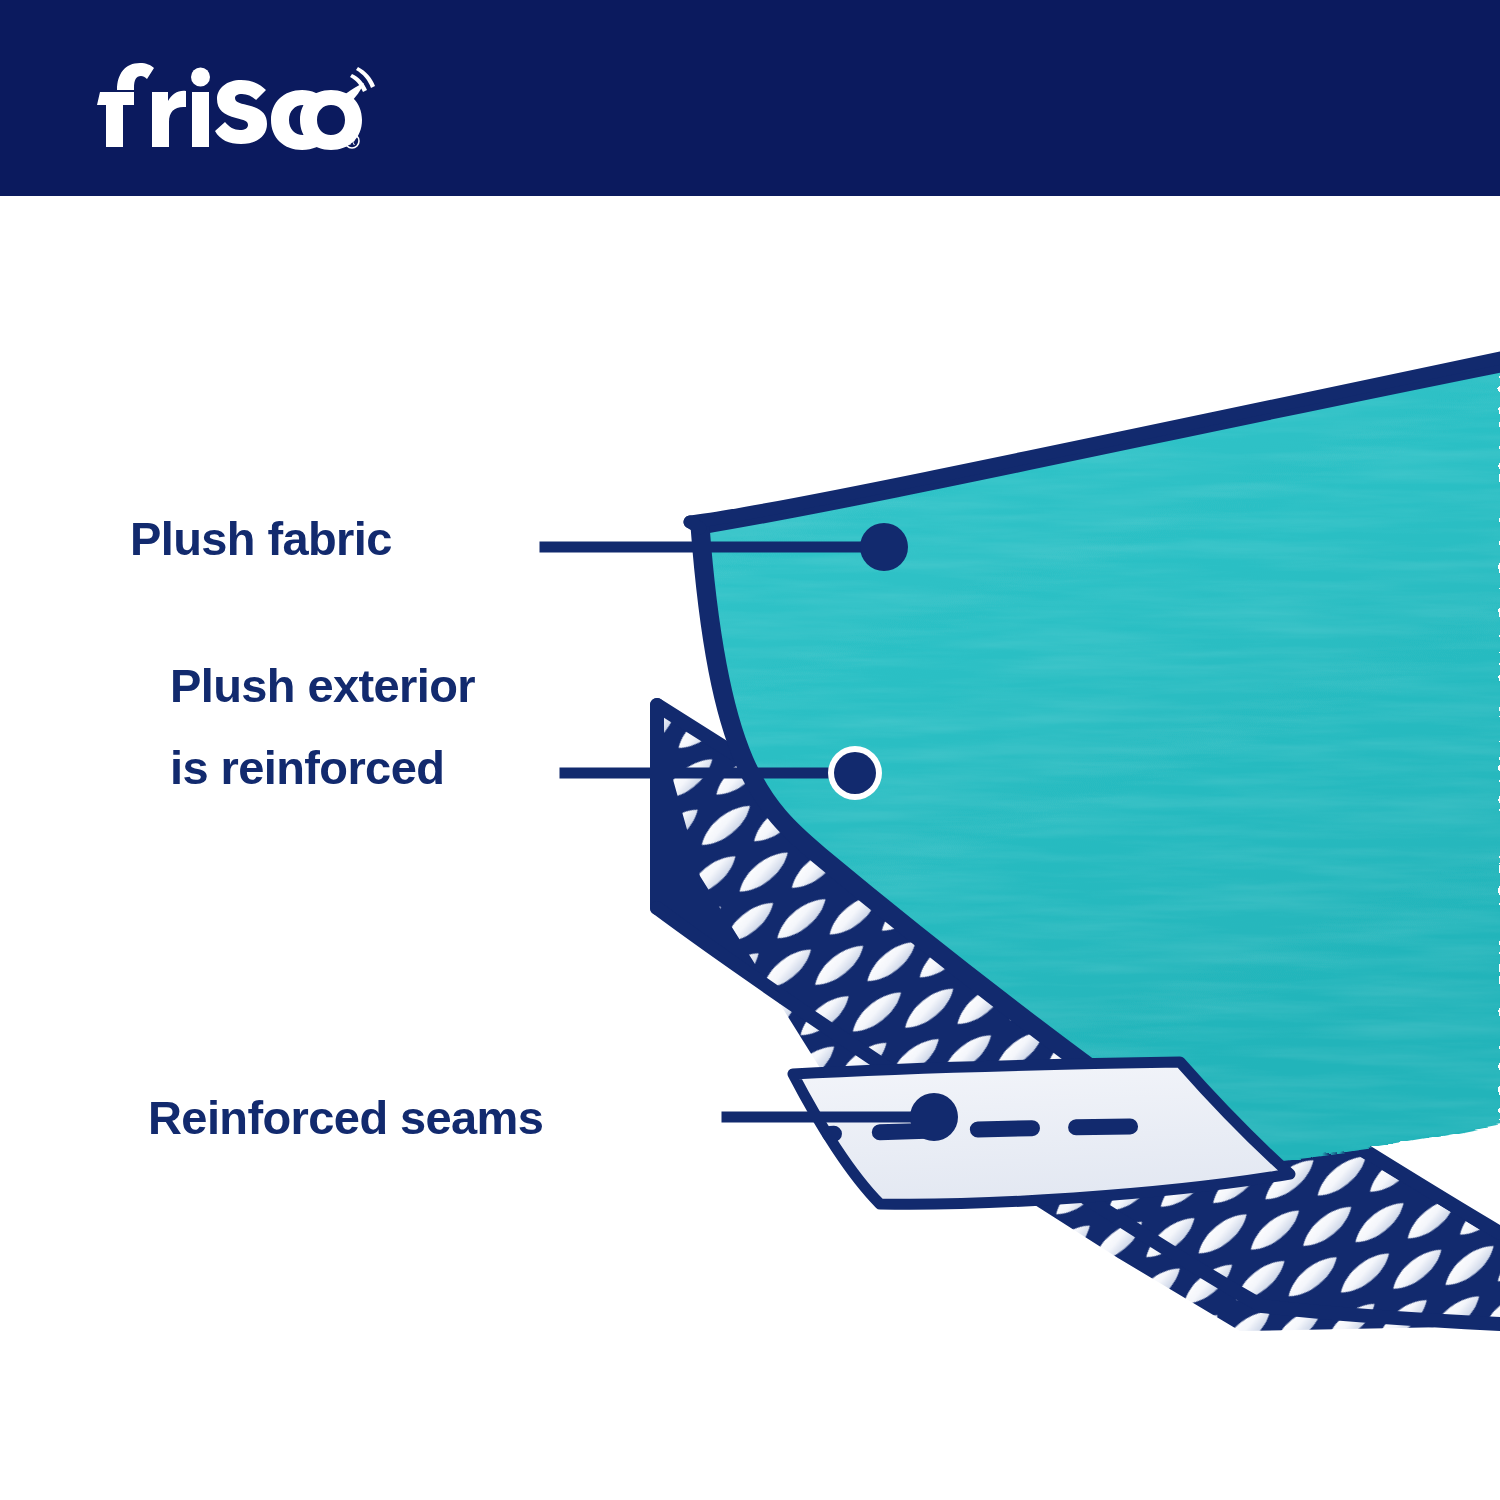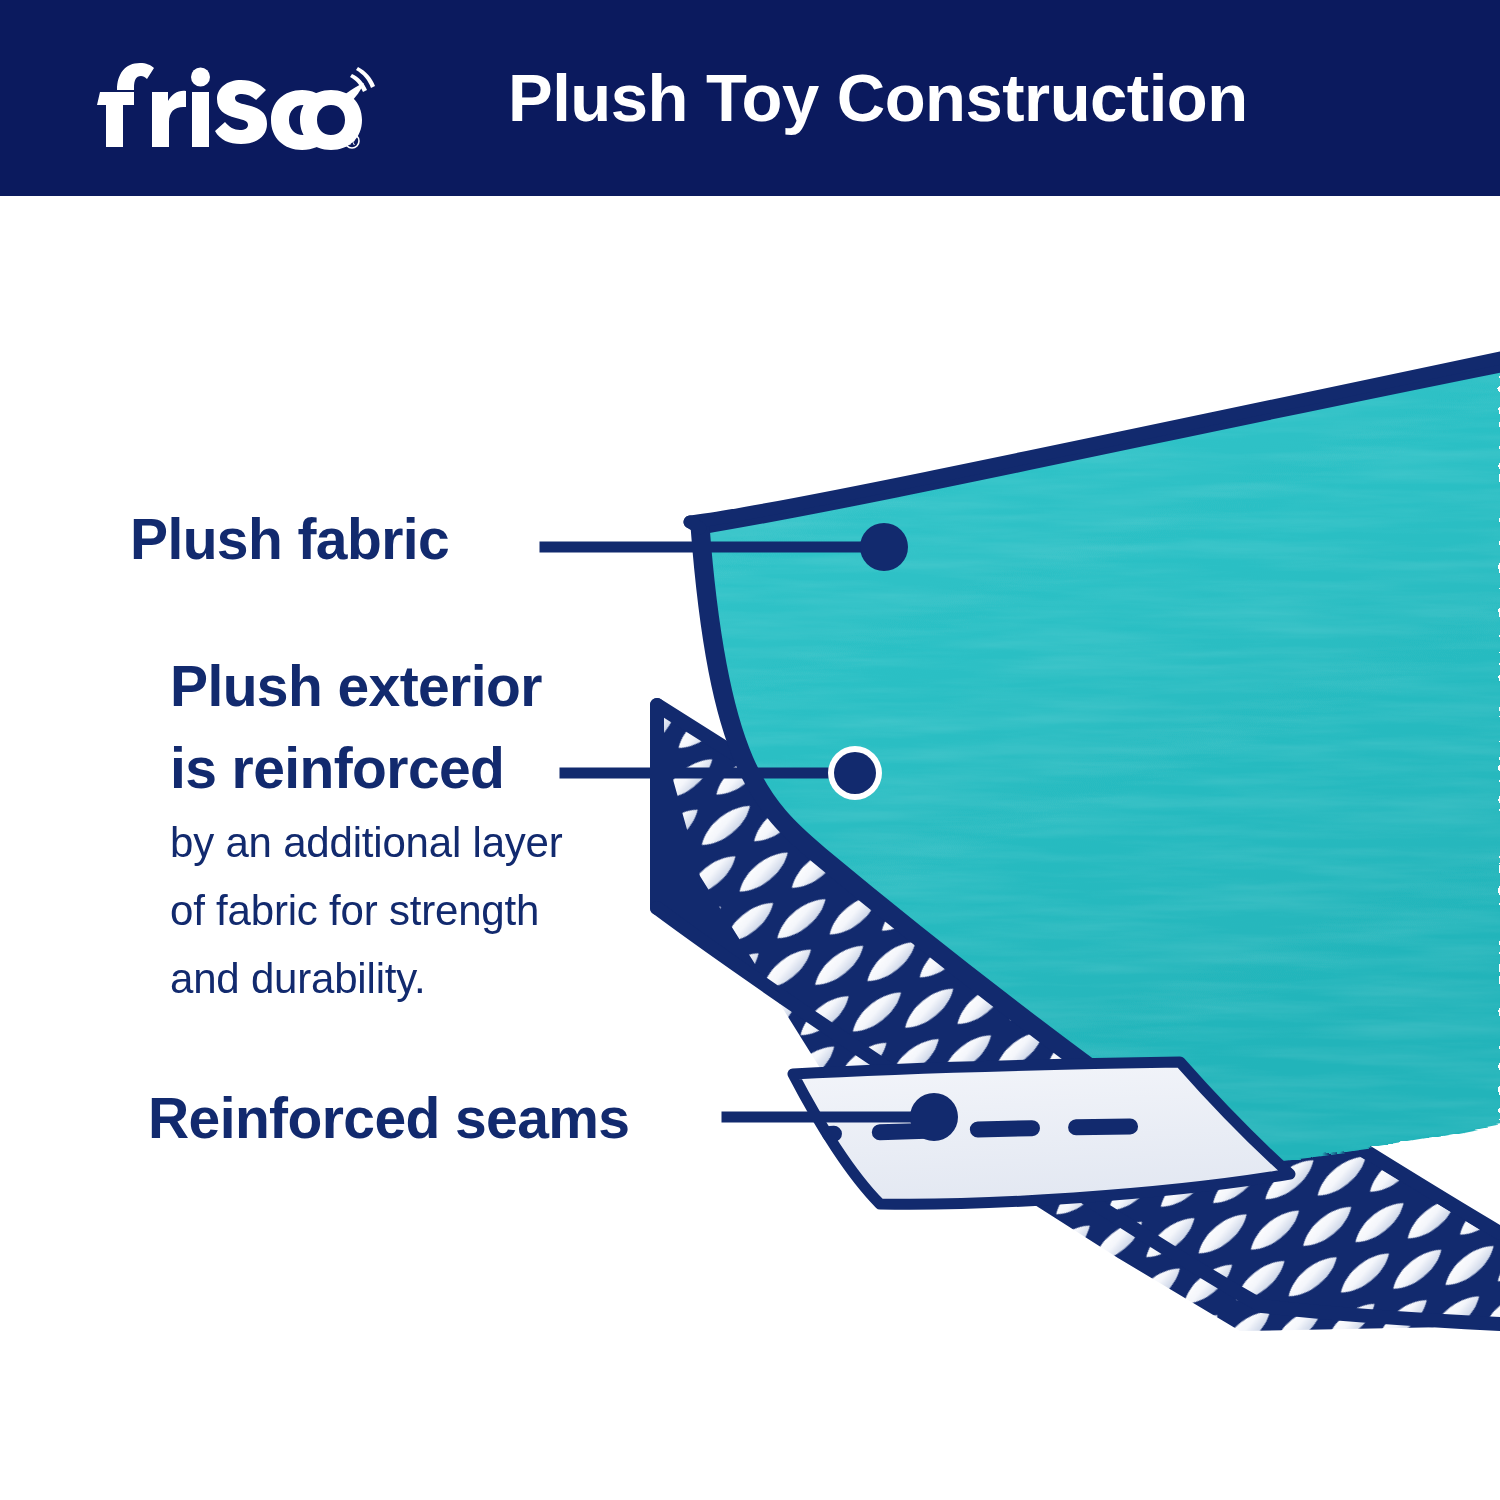--- a/index.html
+++ b/index.html
@@ -53,21 +53,21 @@
     width: 1500px;
     height: 1304px;
   }
 
   
   .callout {
     position: absolute;
     color: #122a6e;
   }
   .callout .headline {
-    font-size: 57px;
+    font-size: 47px;
     font-weight: bold;
     line-height: 82px;
     letter-spacing: -0.6px;
     white-space: pre-line;
   }
   .callout .body {
     font-size: 42px;
     font-weight: normal;
     line-height: 68px;
     letter-spacing: -0.2px;
@@ -124,21 +124,20 @@
           <path d="M272 21 c8 4 14 11 17 19 l-4 2 c-3 -8 -8 -14 -15 -18 z"></path>
         </g>
 
         <g>
           <circle cx="266" cy="95" r="7" fill="none" stroke="#ffffff" stroke-width="1.6"></circle>
           <text x="266" y="99" font-family="'Liberation Sans', sans-serif" font-size="9" fill="#ffffff" text-anchor="middle">R</text>
         </g>
       </svg>
     </div>
 
-    <div id="header-title">Plush Toy Construction</div>
   </div>
 
   <div id="illustration">
     <svg viewBox="0 0 1500 1304" width="1500" height="1304" aria-hidden="true">
       <defs>
 
         <linearGradient id="tealGrad" x1="0" y1="0" x2="0.4" y2="1">
           <stop offset="0%" stop-color="#34c6cb"></stop>
           <stop offset="45%" stop-color="#2bbfc4"></stop>
           <stop offset="100%" stop-color="#23b4ba"></stop>
@@ -268,23 +267,20 @@
     </svg>
   </div>
 
   <div class="callout" id="callout-plush-fabric">
     <div class="headline">Plush fabric</div>
   </div>
 
   <div class="callout" id="callout-plush-exterior">
     <div class="headline">Plush exterior
 is reinforced</div>
-    <div class="body">by an additional layer
-of fabric for strength
-and durability.</div>
   </div>
 
   <div class="callout" id="callout-reinforced-seams">
     <div class="headline">Reinforced seams</div>
   </div>
 
   <svg id="leaders" viewBox="0 0 1500 1500" aria-hidden="true">
     <g>
       <line x1="545" y1="547" x2="884" y2="547" stroke="#122a6e" stroke-width="11" stroke-linecap="square"></line>
       <circle cx="884" cy="547" r="24" fill="#122a6e"></circle>

